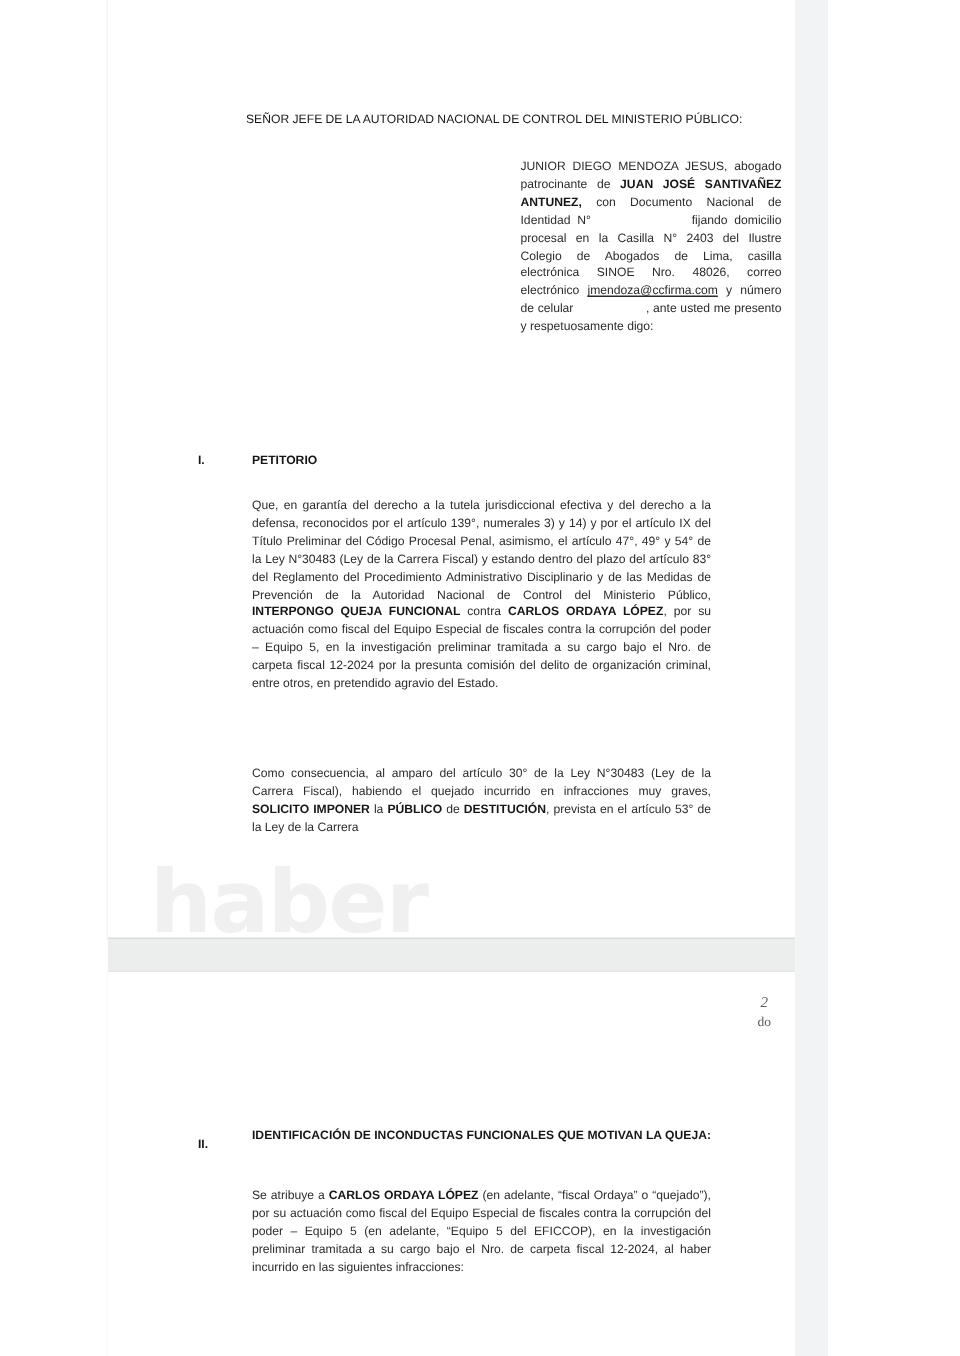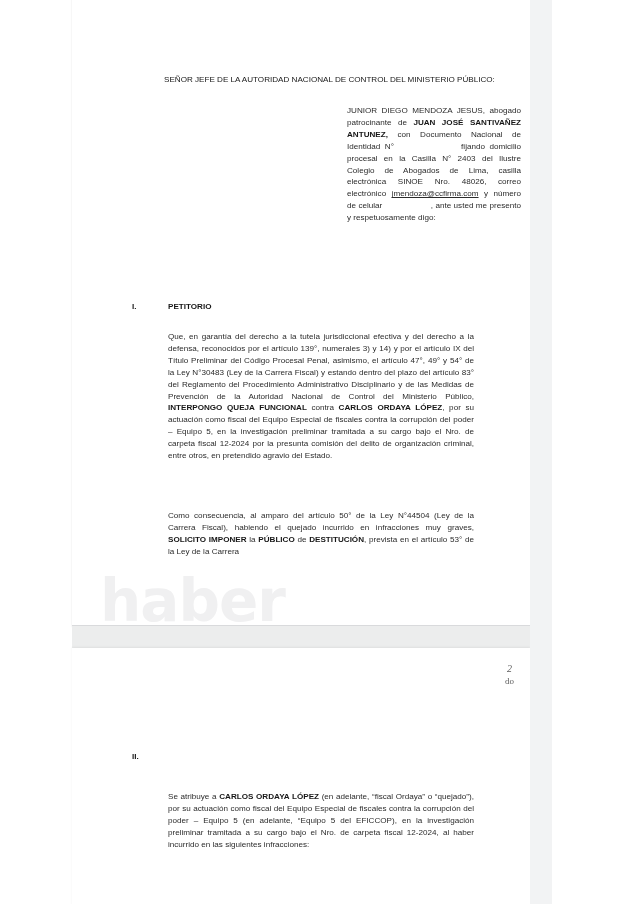--- a/index.html
+++ b/index.html
@@ -207,41 +207,42 @@
       <div class="section-row" style="top:315px;">
         <span class="section-num">I.</span>
         <span class="section-title">PETITORIO</span>
       </div>
 
       <div class="doc-text col-body" style="top:345px;">
         <span>Que, en garantía del derecho a la tutela jurisdiccional efectiva y del derecho a la defensa, reconocidos por el artículo 139°, numerales 3) y 14) y por el artículo IX del Título Preliminar del Código Procesal Penal, asimismo, el artículo 47°, 49° y 54° de la Ley N°30483 (Ley de la Carrera Fiscal) y estando dentro del plazo del artículo 83° del Reglamento del Procedimiento Administrativo Disciplinario y de las Medidas de Prevención de la Autoridad Nacional de Control del Ministerio Público, </span><b>INTERPONGO QUEJA FUNCIONAL</b><span> contra </span><b>CARLOS ORDAYA LÓPEZ</b><span>, por su actuación como fiscal del Equipo Especial de fiscales contra la corrupción del poder – Equipo 5, en la investigación preliminar tramitada a su cargo bajo el Nro. de carpeta fiscal 12-2024 por la presunta comisión del delito de organización criminal, entre otros, en pretendido agravio del Estado.</span>
       </div>
 
       <div class="doc-text col-body" style="top:524px;">
-        <span>Como consecuencia, al amparo del artículo 50° de la Ley N°44504 (Ley de la Carrera Fiscal), habiendo el quejado incurrido en infracciones muy graves, </span><b>SOLICITO IMPONER</b><span> la </span><b>PÚBLICO</b><span> de </span><b>DESTITUCIÓN</b><span>, prevista en el artículo 53° de la Ley de la Carrera</span>
+        <span>Como consecuencia, al amparo del artículo 30° de la Ley N°30483 (Ley de la Carrera Fiscal), habiendo el quejado incurrido en infracciones muy graves, </span><b>SOLICITO IMPONER</b><span> la </span><b>PÚBLICO</b><span> de </span><b>DESTITUCIÓN</b><span>, prevista en el artículo 53° de la Ley de la Carrera</span>
       </div>
 
     </div>
   </div>
 
   <div class="watermark">haber</div>
 
   <div class="page-gap"></div>
 
   <div class="page page-2">
     <div class="page-inner">
 
       <div class="folio">
         <div class="folio-num">2</div>
         <div class="folio-sub">do</div>
       </div>
 
 
       <div class="section-row" style="top:103px;align-items:center;">
         <span class="section-num">II.</span>
+        <span class="section-title">IDENTIFICACIÓN DE INCONDUCTAS FUNCIONALES QUE MOTIVAN LA QUEJA:</span>
       </div>
 
       <div class="doc-text col-body" style="top:143px;">
         <span>Se atribuye a </span><b>CARLOS ORDAYA LÓPEZ</b><span> (en adelante, “fiscal Ordaya” o “quejado”), por su actuación como fiscal del Equipo Especial de fiscales contra la corrupción del poder – Equipo 5 (en adelante, “Equipo 5 del EFICCOP), en la investigación preliminar tramitada a su cargo bajo el Nro. de carpeta fiscal 12-2024, al haber incurrido en las siguientes infracciones:</span>
       </div>
 
     </div>
   </div>
 
   <div class="gutter-right"></div>

